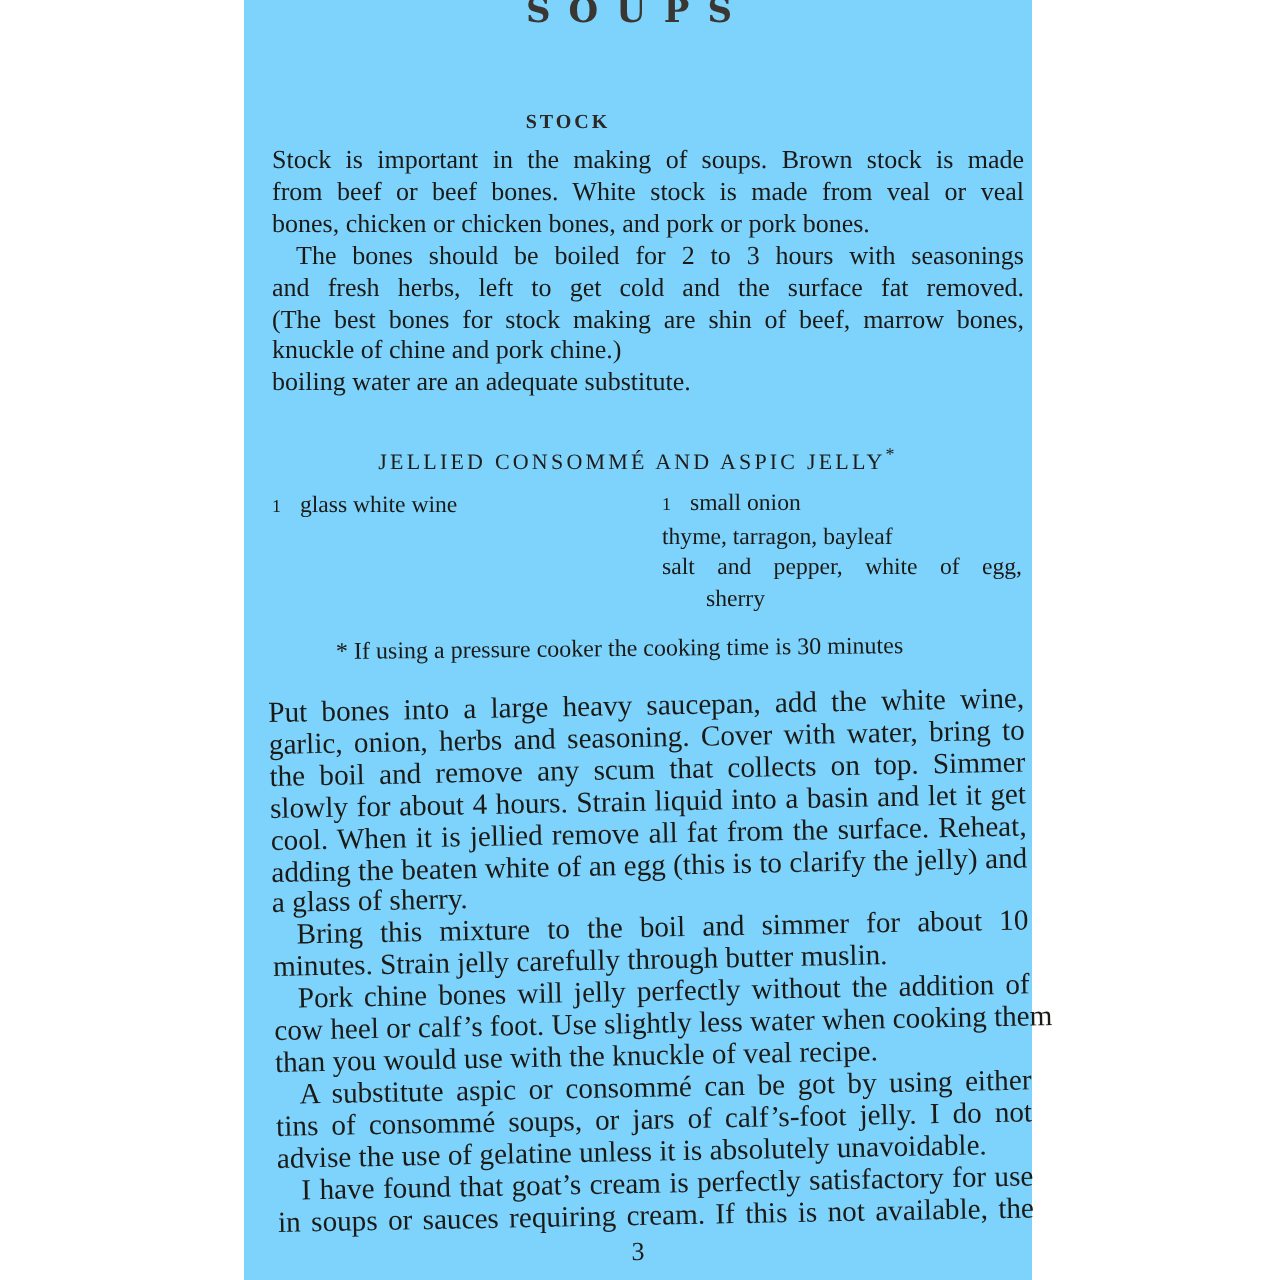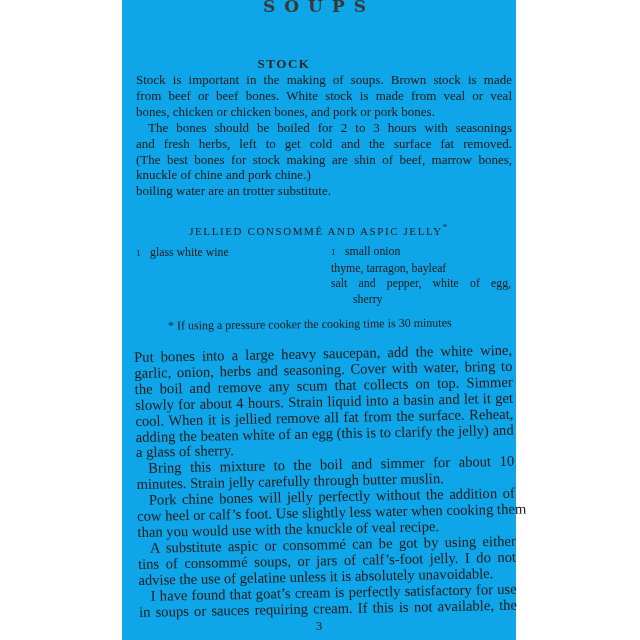--- a/index.html
+++ b/index.html
@@ -5,39 +5,39 @@
     html, body {
       margin: 0; padding: 0;
       width: 640px; height: 640px;
       background: #ffffff;
       overflow: hidden;
     }
     .page {
       position: absolute;
       left: 122px; top: 0;
       width: 394px; height: 640px;
-      background: #0ea5e9;
+      background: #7dd3fc;
       color: #1c1a17;
       font-family: "Liberation Serif", "DejaVu Serif", serif;
     }
     .chapter-title {
       position: absolute;
       top: -4px; left: 0; width: 394px;
       text-align: center;
       font-family: "DejaVu Serif", serif;
       font-weight: bold;
       font-size: 17px;
       letter-spacing: 9px;
       color: #3a3733;
     }
     .section-head {
       position: absolute;
       left: 0; width: 324px;
       text-align: center;
-      font-size: 13px;
+      font-size: 10px;
       font-weight: bold;
       letter-spacing: 1.5px;
       color: #2a2724;
     }
     .para {
       position: absolute;
       left: 14px; width: 376px;
       font-size: 13px;
       line-height: 15.8px;
       text-align: justify;
@@ -100,21 +100,21 @@
   </div>
 
   <div class="para" style="top:120px;">
     <span class="line" style="padding-left:12px;">The bones should be boiled for 2 to 3 hours with seasonings</span>
     <span class="line">and fresh herbs, left to get cold and the surface fat removed.</span>
     <span class="line">(The best bones for stock making are shin of beef, marrow bones,</span>
     <span class="line last">knuckle of chine and pork chine.)</span>
   </div>
 
   <div class="para" style="top:183px;">
-    <span class="line last">boiling water are an trotter substitute.</span>
+    <span class="line last">boiling water are an adequate substitute.</span>
   </div>
 
   <div class="recipe-title">
     <span>JELLIED CONSOMMÉ AND ASPIC JELLY</span><sup>*</sup>
   </div>
 
   <div class="ing-col" style="top:245px; left:14px; width:196px;">
     <div>
       <span class="first"><span class="num">1</span><span>glass white wine</span></span>
     </div>

